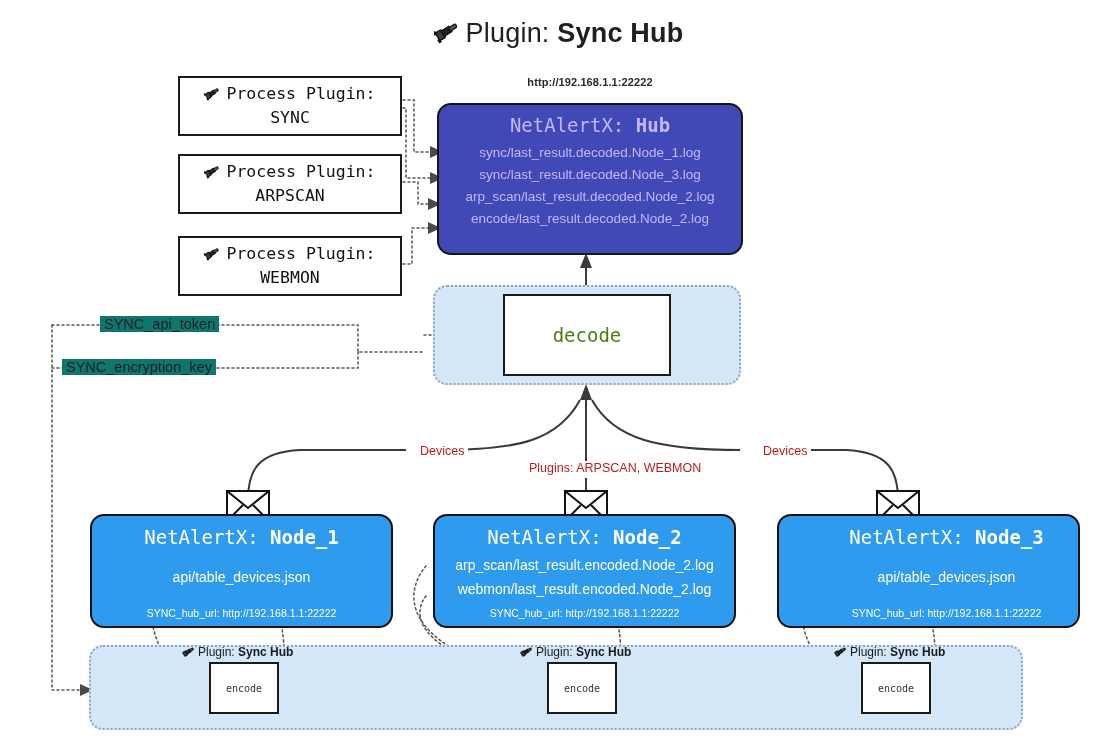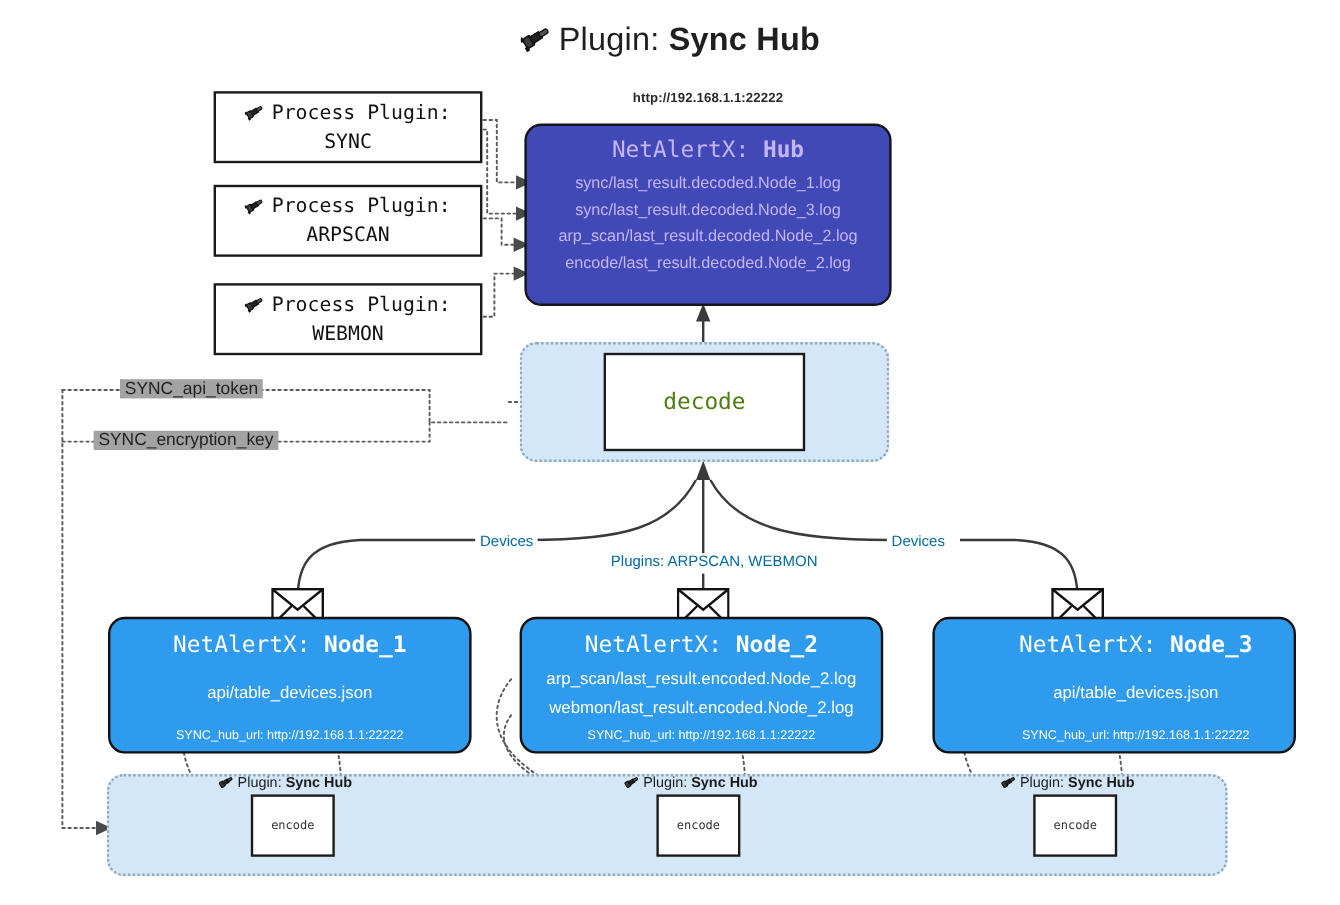--- a/index.html
+++ b/index.html
@@ -68,27 +68,27 @@
   }
   #decodebox{
     position:absolute;left:503px;top:294px;width:168px;height:82px;
     background:#fff;border:2px solid #1b1b1b;box-sizing:border-box;
     display:flex;align-items:center;justify-content:center;
     font-family:"DejaVu Sans Mono","Liberation Mono",monospace;font-size:19px;color:#4d7c0f;
   }
 
   
   .edgelab{
-    position:absolute;font-size:12.5px;color:#0369a1;background:#fff;
-    padding:0 4px;white-space:nowrap;
+    position:absolute;font-size:12.5px;color:#b91c1c;background:#fff;
+    padding:0 4px;white-space:nowrap;margin-left:20px;
   }
 
   
   .keylab{
-    position:absolute;font-size:14.5px;color:#1f1f1f;background:#a3a3a3;
+    position:absolute;font-size:14.5px;color:#1f1f1f;background:#0f766e;
     padding:0 4px;white-space:nowrap;
   }
 
   
   .node{
     position:absolute;width:303px;height:114px;top:514px;
     background:#2f9bef;border:2px solid #111;border-radius:14px;box-sizing:border-box;
     color:#fff;display:flex;flex-direction:column;align-items:center;
   }
   .node .ntitle{
@@ -254,21 +254,21 @@
     <div class="hrow"><span>sync/last_result.</span><b>decoded</b><span>.Node_1.log</span></div>
     <div class="hrow"><span>sync/last_result.</span><b>decoded</b><span>.Node_3.log</span></div>
     <div class="hrow"><span>arp_scan/last_result.</span><b>decoded</b><span>.Node_2.log</span></div>
     <div class="hrow"><span>encode/last_result.</span><b>decoded</b><span>.Node_2.log</span></div>
   </div>
 
   <div id="decodeband"></div>
   <div id="decodebox">decode</div>
 
   <div class="keylab" style="left:100px;top:316px;">SYNC_api_token</div>
-  <div class="keylab" style="left:62px;top:359px;margin-left:16px;">SYNC_encryption_key</div>
+  <div class="keylab" style="left:62px;top:359px;">SYNC_encryption_key</div>
 
   <div class="edgelab" style="left:396px;top:444px;">Devices</div>
   <div class="edgelab" style="left:739px;top:444px;">Devices</div>
   <div class="edgelab" style="left:505px;top:461px;">Plugins: ARPSCAN, WEBMON</div>
 
   <div class="env" style="left:226px;">
     <svg width="44" height="32" viewBox="0 0 44 32">
       <rect x="1" y="1" width="42" height="30" fill="#fff" stroke="#111" stroke-width="2"></rect>
       <path d="M1,1 L22,18 L43,1" fill="none" stroke="#111" stroke-width="2"></path>
       <path d="M1,31 L17,15 M43,31 L27,15" fill="none" stroke="#111" stroke-width="2"></path>

